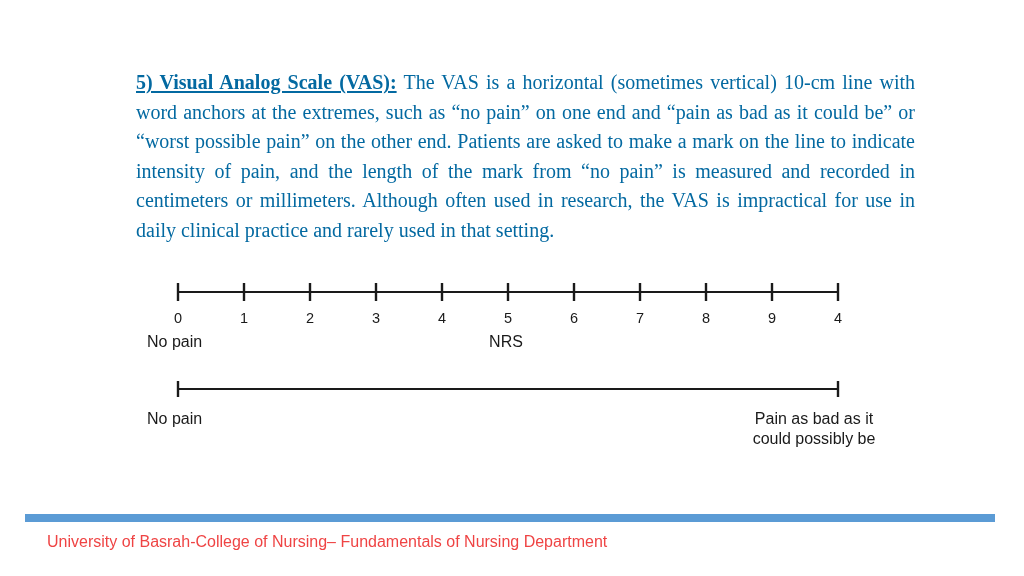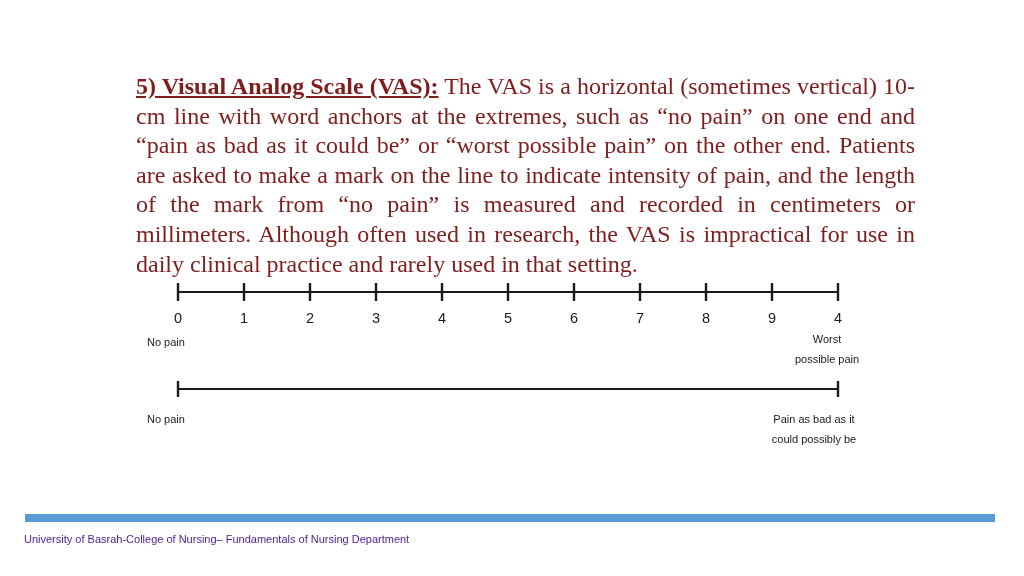--- a/index.html
+++ b/index.html
@@ -16,23 +16,23 @@
     -webkit-font-smoothing: antialiased;
   }
 
   
   #body-paragraph {
     position: absolute;
     left: 136px;
     top: 48px;
     width: 779px;
     font-family: "Liberation Serif", "DejaVu Serif", serif;
-    font-size: 24px;
+    font-size: 20px;
     line-height: 29.6px;
-    color: #7f1d1d;
+    color: #0369a1;
     text-align: justify;
     text-justify: inter-word;
   }
   #body-paragraph .lead {
     font-weight: bold;
     text-decoration: underline;
     text-underline-offset: 2px;
   }
 
   
@@ -46,21 +46,21 @@
 
   .scale-svg {
     position: absolute;
     left: 0;
     top: 0;
   }
 
   .axis-label {
     position: absolute;
     font-family: "Liberation Sans", "DejaVu Sans", sans-serif;
-    font-size: 11px;
+    font-size: 16px;
     color: #1a1a1a;
     white-space: nowrap;
     line-height: 20px;
   }
 
   .tick-number {
     position: absolute;
     font-family: "Liberation Sans", "DejaVu Sans", sans-serif;
     font-size: 14.5px;
     color: #1a1a1a;
@@ -80,25 +80,25 @@
   #footer-bar {
     position: absolute;
     left: 25px;
     top: 514px;
     width: 970px;
     height: 8px;
     background: #5B9BD5;
   }
   #footer-text {
     position: absolute;
-    left: 24px;
+    left: 47px;
     top: 533px;
     font-family: "Liberation Sans", "DejaVu Sans", sans-serif;
-    font-size: 11px;
-    color: #4c1d95;
+    font-size: 16px;
+    color: #ef4444;
     white-space: nowrap;
   }
 </style>
 </head>
 <body>
 
 <p id="body-paragraph"><span class="lead">5) Visual Analog Scale (VAS):</span><span> The VAS is a horizontal (sometimes vertical) 10-cm line with word anchors at the extremes, such as “no pain” on one end and “pain as bad as it could be” or “worst possible pain” on the other end. Patients are asked to make a mark on the line to indicate intensity of pain, and the length of the mark from “no pain” is measured and recorded in centimeters or millimeters. Although often used in research, the VAS is impractical for use in daily clinical practice and rarely used in that setting.</span></p>
 
 <div id="scales">
 
@@ -133,22 +133,21 @@
       <div class="tick-number" style="left: 442px; top: 309px;">4</div>
       <div class="tick-number" style="left: 508px; top: 309px;">5</div>
       <div class="tick-number" style="left: 574px; top: 309px;">6</div>
       <div class="tick-number" style="left: 640px; top: 309px;">7</div>
       <div class="tick-number" style="left: 706px; top: 309px;">8</div>
       <div class="tick-number" style="left: 772px; top: 309px;">9</div>
       <div class="tick-number" style="left: 838px; top: 309px;">4</div>
     </div>
 
   <div class="axis-label" style="left:147px; top:332px;">No pain</div>
-  <div class="axis-label anchor-center" style="left:827px; top:329px;">Worst</div>
-  <div class="axis-label anchor-center" style="left:827px; top:349px;">possible pain</div>
+  <div class="axis-label anchor-center" style="left:506px; top:332px;">NRS</div>
 
   <div class="axis-label" style="left:147px; top:409px;">No pain</div>
   <div class="axis-label anchor-center" style="left:814px; top:429px;">could possibly be</div>
   <div class="axis-label anchor-center" style="left:814px; top:409px;">Pain as bad as it</div>
 </div>
 
 <div id="footer-bar"></div>
 <div id="footer-text">University of Basrah-College of Nursing– Fundamentals of Nursing Department</div>
 
 </body></html>

